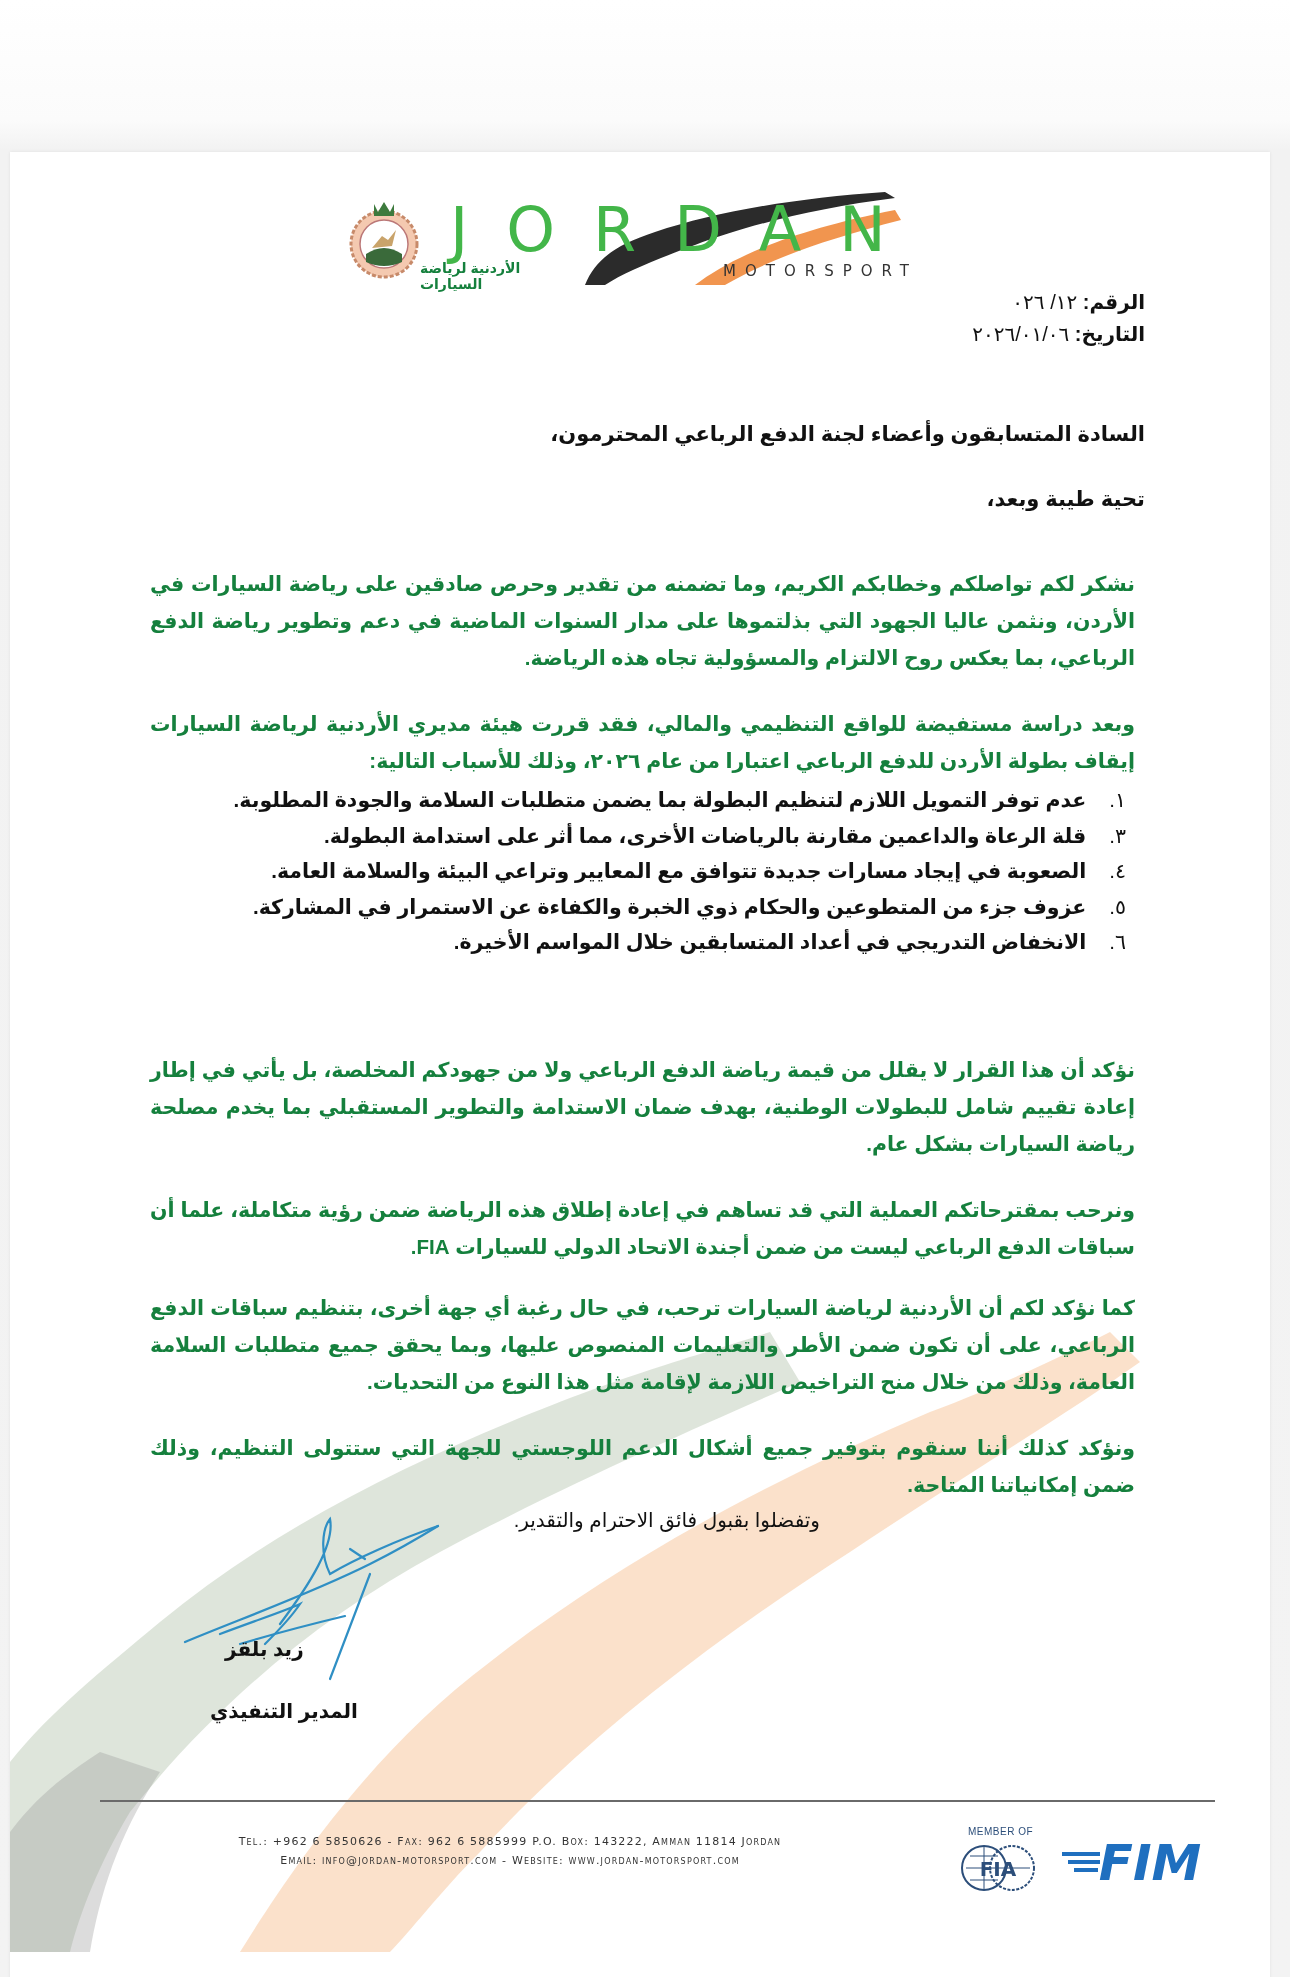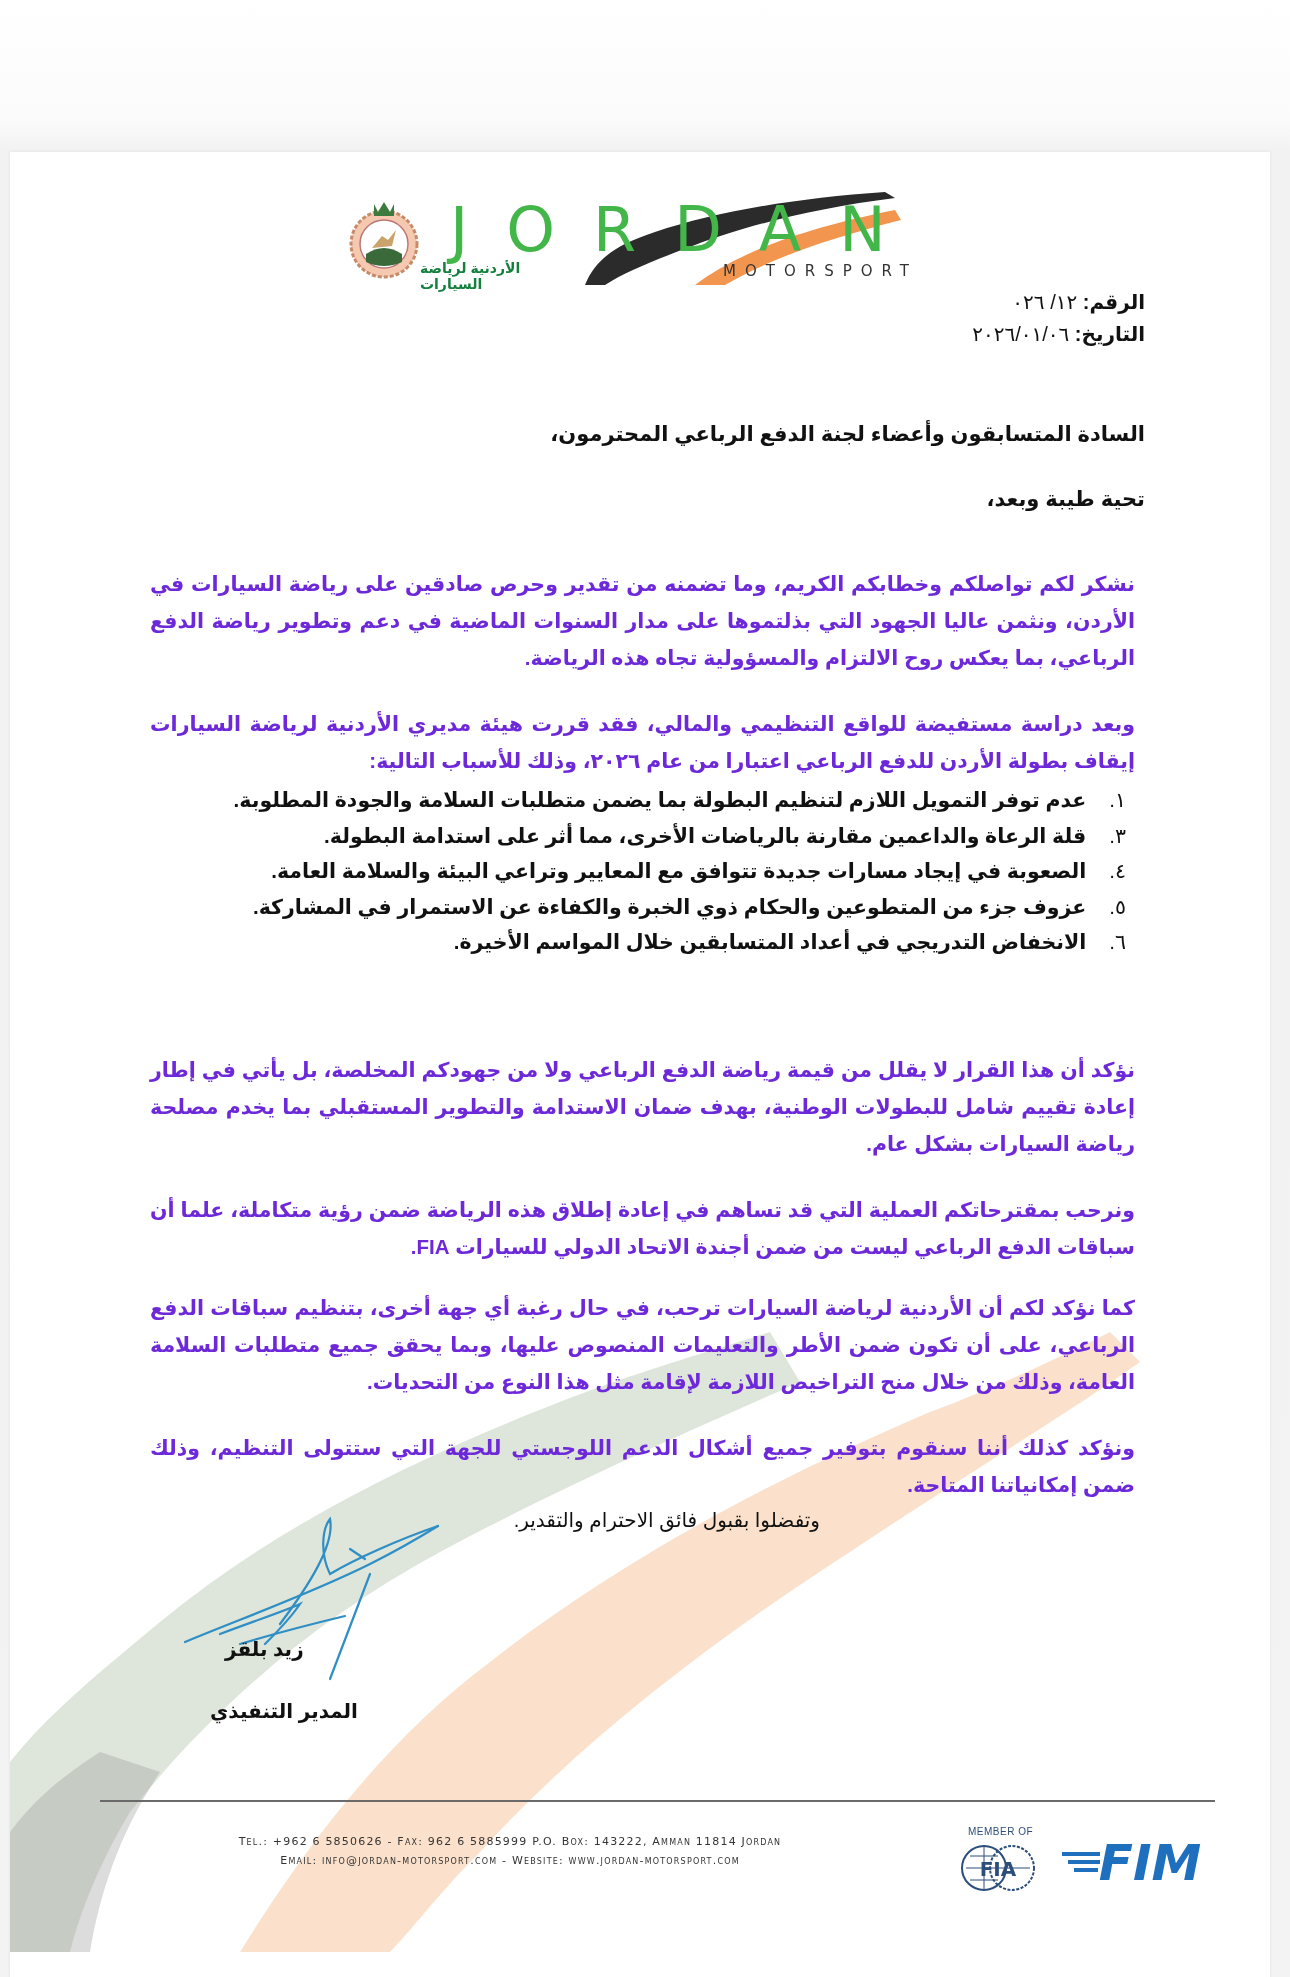--- a/index.html
+++ b/index.html
@@ -38,21 +38,21 @@
   .txt { position:absolute; color:#111; font-weight:bold; }
 
   .ref { right:125px; top:134px; font-size:20px; line-height:32px; font-weight:normal; }
   .ref span.lbl { font-weight:bold;margin-top:25px; }
 
   .addressee { right:125px; top:270px; font-size:21px; }
   .greeting { right:125px; top:335px; font-size:21px; }
 
   .para {
     position:absolute; left:140px; width:985px; font-size:20.5px; line-height:37px;
-    text-align:justify; text-align-last:right; direction:rtl; color:#6d28d9; font-weight:bold;
+    text-align:justify; text-align-last:right; direction:rtl; color:#15803d; font-weight:bold;
   }
   .p1 { top:392px; }
   .p2 { top:532px; }
   .p3 { top:878px; }
   .p4 { top:1018px; }
   .p5 { top:1116px; }
   .p6 { top:1256px; }
 
   .reasons { position:absolute; right:140px; top:626px; direction:rtl; margin:4px; padding:0; list-style:none; }
   .reasons li { font-size:20.5px; line-height:35.5px; font-weight:bold; color:#111; white-space:nowrap; }

